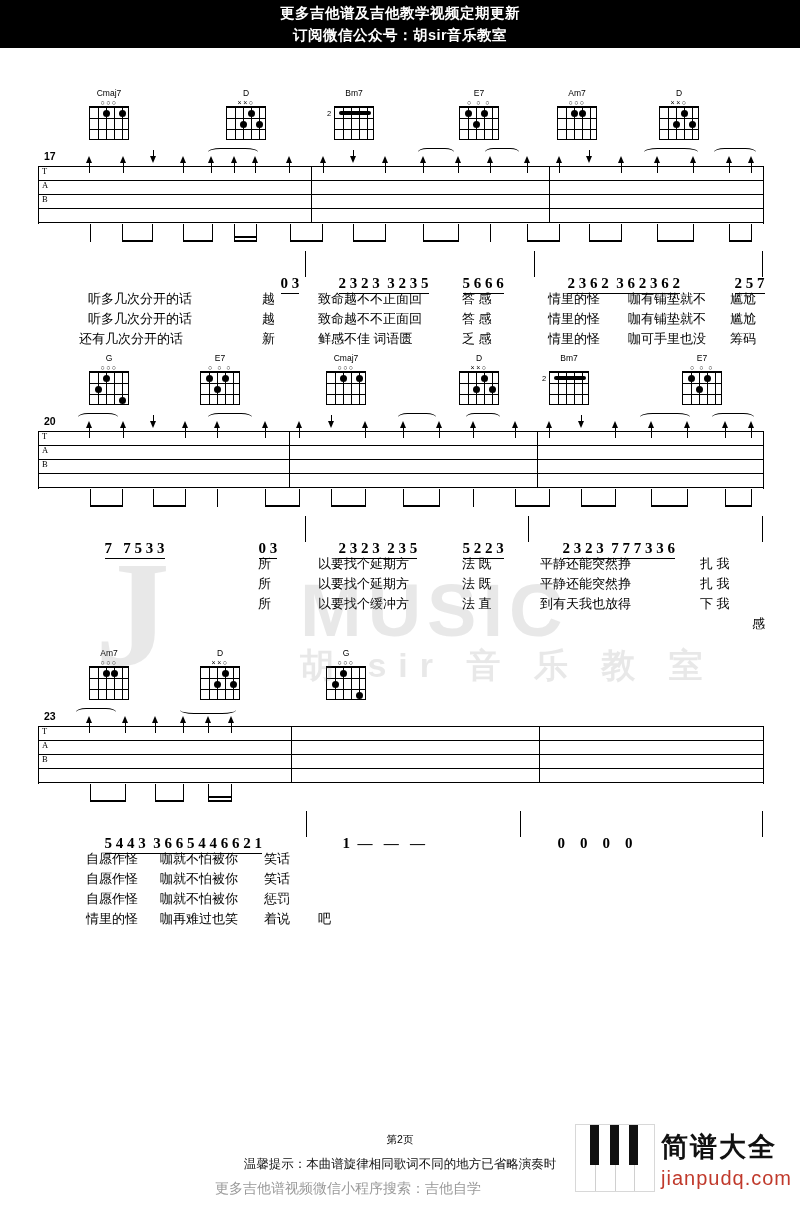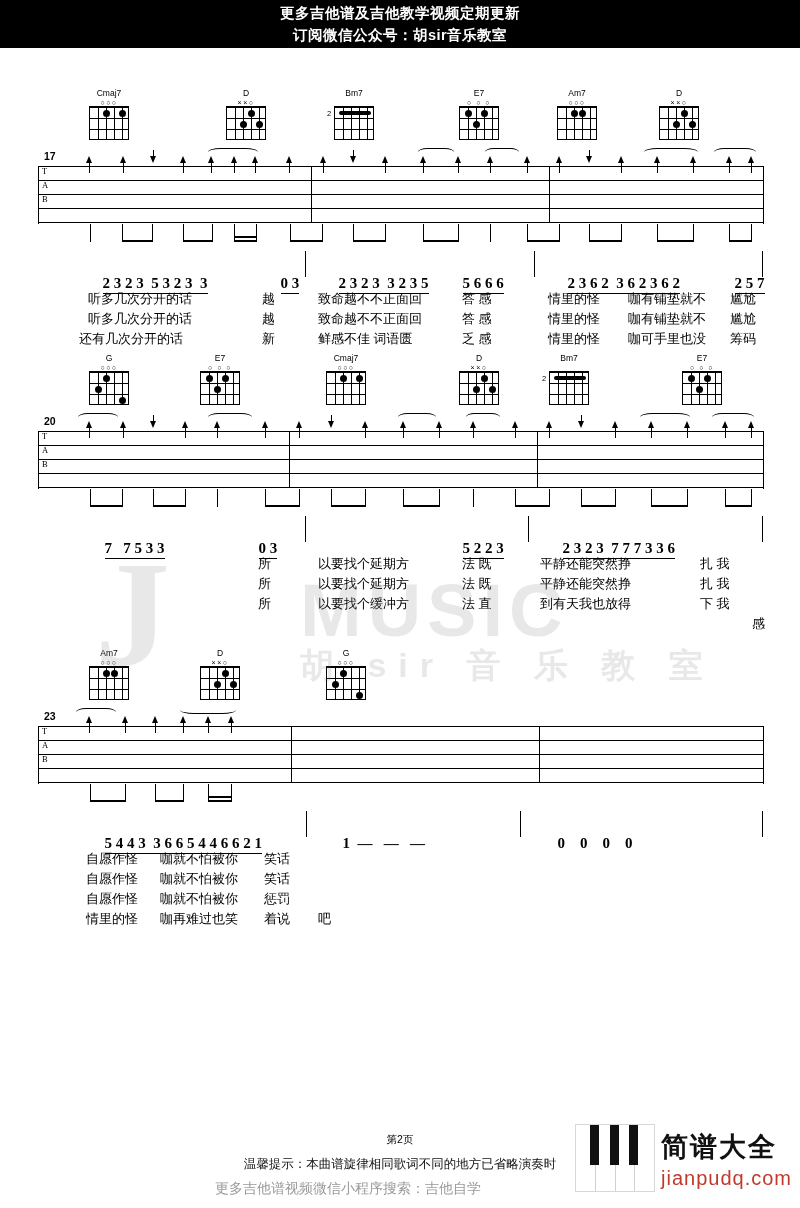--- a/index.html
+++ b/index.html
@@ -276,23 +276,20 @@
       <div class="stick" style="left:621px;top:136px;height:18px"></div>
       <div class="beam" style="left:589px;top:152px;width:33px"></div>
       <div class="stick" style="left:657px;top:136px;height:18px"></div>
       <div class="stick" style="left:693px;top:136px;height:18px"></div>
       <div class="beam" style="left:657px;top:152px;width:37px"></div>
       <div class="stick" style="left:729px;top:136px;height:18px"></div>
       <div class="stick" style="left:751px;top:136px;height:18px"></div>
       <div class="beam" style="left:729px;top:152px;width:23px"></div>
     </div>
 
-    <div class="numrow" style="left:80px;top:170px;">
-      <span class="u1">2 3 2 3  5 3 2 3  3</span>
-    </div>
     <div class="numrow" style="left:258px;top:170px;">
       <span class="u1">0 3</span>
     </div>
     <div class="numrow" style="left:316px;top:170px;">
       <span class="u1">2 3 2 3  3 2 3 5</span>
     </div>
     <div class="numrow" style="left:440px;top:170px;">
       <span class="u1">5 6 6 6</span>
     </div>
     <div class="numrow" style="left:545px;top:170px;">
@@ -527,20 +524,23 @@
       <div class="stick" style="left:751px;top:136px;height:18px"></div>
       <div class="beam" style="left:725px;top:152px;width:27px"></div>
     </div>
 
     <div class="numrow" style="left:82px;top:170px;">
       <span class="u1">7   7 5 3 3</span>
     </div>
     <div class="numrow" style="left:236px;top:170px;">
       <span class="u1">0 3</span>
     </div>
+    <div class="numrow" style="left:316px;top:170px;">
+      <span class="u1">2 3 2 3  2 3 5</span>
+    </div>
     <div class="numrow" style="left:440px;top:170px;">
       <span class="u1">5 2 2 3</span>
     </div>
     <div class="numrow" style="left:540px;top:170px;">
       <span class="u1">2 3 2 3  7 7 7 3 3 6</span>
     </div>
     <div class="bar" style="left:305px;top:163px;height:26px"></div>
     <div class="bar" style="left:528px;top:163px;height:26px"></div>
     <div class="bar" style="left:762px;top:163px;height:26px"></div>
 

